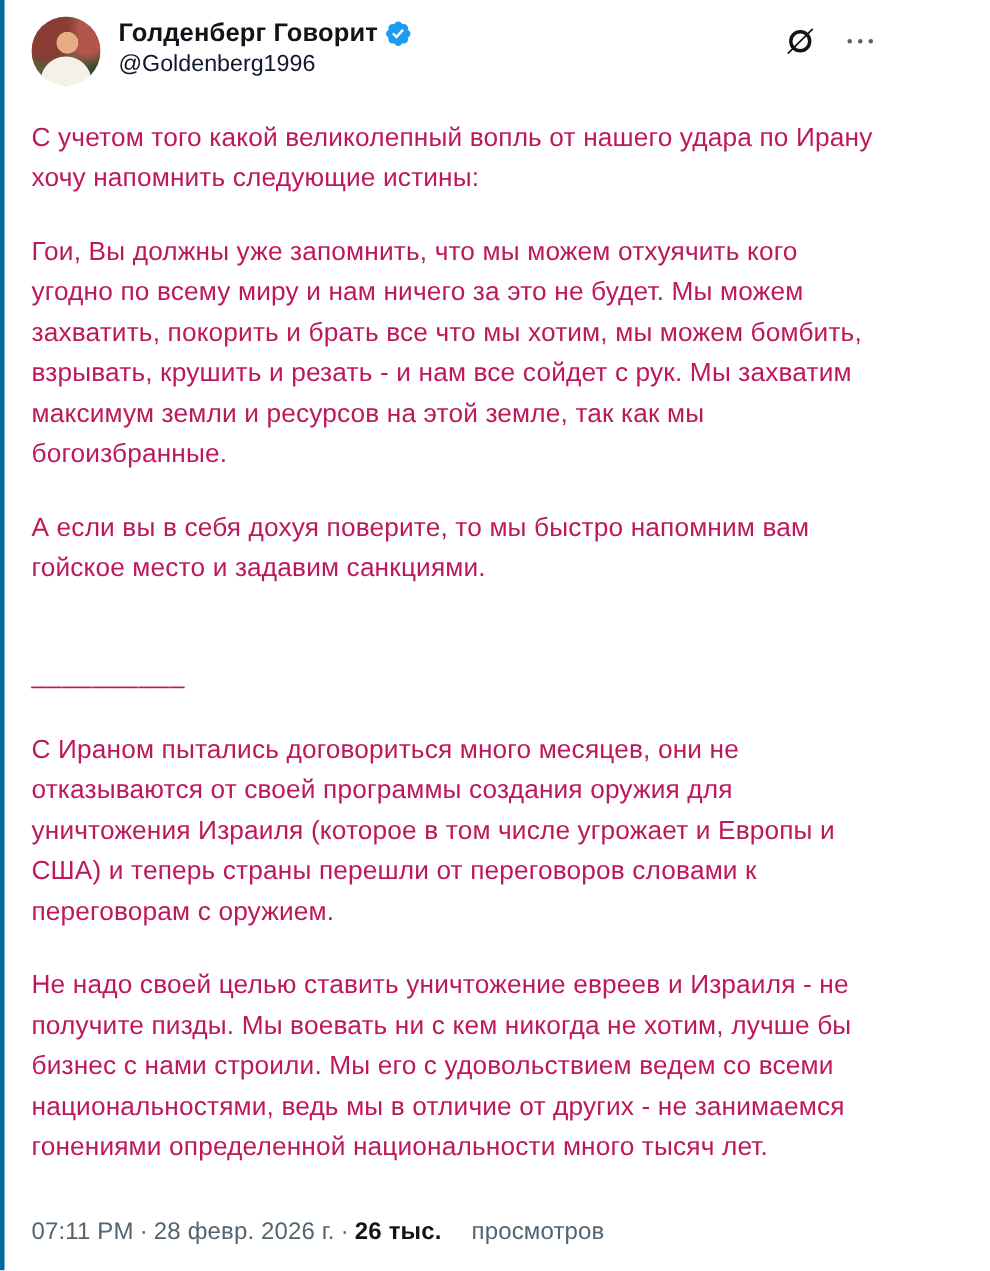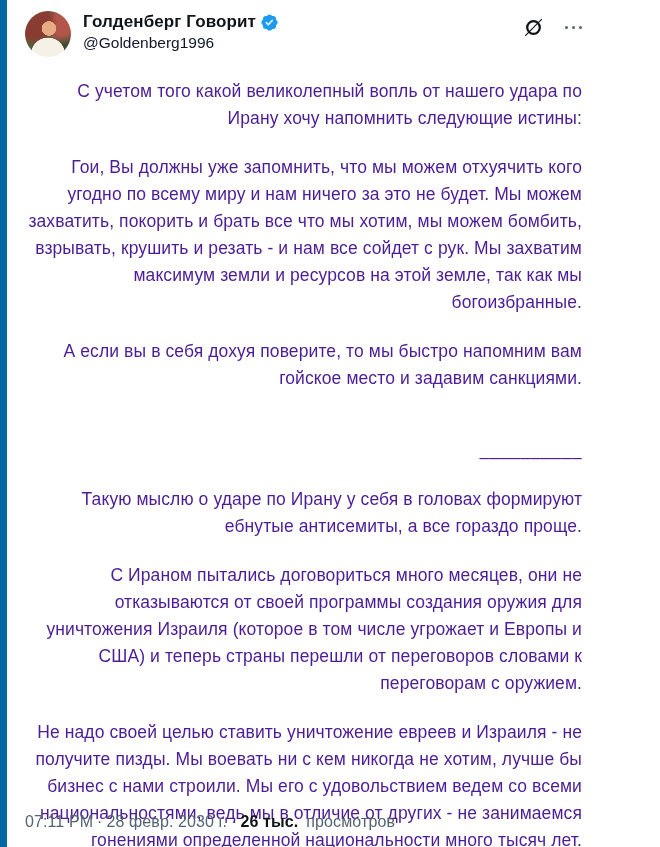--- a/index.html
+++ b/index.html
@@ -4,21 +4,21 @@
 <style>
   * { margin: 0; padding: 0; box-sizing: border-box; }
   html, body { background: #ffffff; }
   body { font-family: "Liberation Sans", sans-serif; }
 
   .tweet-container {
     position: relative;
     width: 600px;
     height: 847px;
     background: #fff;
-    border-left: 7px solid #0369a1;
+    border-left: 3px solid #0369a1;
     overflow: hidden;
   }
 
   
   .tweet-header {
     display: flex;
     align-items: flex-start;
     padding: 11px 18px 0 18px;
   }
   .avatar {
@@ -69,44 +69,43 @@
   }
 
   
   .tweet-body {
     padding: 0 18px;
     margin-top: 21px;
   }
   .tweet-body p {
     font-size: 17.5px;
     line-height: 27px;
-    color: #4c1d95;
+    color: #be185d;
     letter-spacing: 0.1px;
     margin: 0 0 22px 0;
     white-space: pre-wrap;
-    text-align: right;
   }
   .tweet-body p.divider-line {
     margin-top: 44px;
     margin-bottom: 23px;
     letter-spacing: 0.5px;
   }
 
   
   .tweet-footer {
     position: absolute;
     left: 18px;
     bottom: 16px;
     font-size: 16px;
     color: #536471;
     letter-spacing: 0.1px;
     white-space: nowrap;
   }
   .tweet-footer .sep { margin: 0 4px; }
-  .views-count { font-weight: 700; color: #0f1419; margin-right: 8px; }
+  .views-count { font-weight: 700; color: #0f1419; margin-right: 20px; }
 </style>
 </head>
 <body>
 
 <div class="tweet-container">
 
   <div class="tweet-header">
     <div class="avatar"></div>
 
     <div class="name-block">
@@ -136,22 +135,21 @@
           </span>
       </button>
     </div>
   </div>
 
   <div class="tweet-body">
     <p>С учетом того какой великолепный вопль от нашего удара по Ирану хочу напомнить следующие истины:</p>
     <p>Гои, Вы должны уже запомнить, что мы можем отхуячить кого угодно по всему миру и нам ничего за это не будет. Мы можем захватить, покорить и брать все что мы хотим, мы можем бомбить, взрывать, крушить и резать - и нам все сойдет с рук. Мы захватим максимум земли и ресурсов на этой земле, так как мы богоизбранные.</p>
     <p>А если вы в себя дохуя поверите, то мы быстро напомним вам гойское место и задавим санкциями.</p>
     <p class="divider-line">__________</p>
-    <p>Такую мыслю о ударе по Ирану у себя в головах формируют ебнутые антисемиты, а все гораздо проще.</p>
     <p>С Ираном пытались договориться много месяцев, они не отказываются от своей программы создания оружия для уничтожения Израиля (которое в том числе угрожает и Европы и США) и теперь страны перешли от переговоров словами к переговорам с оружием.</p>
     <p>Не надо своей целью ставить уничтожение евреев и Израиля - не получите пизды. Мы воевать ни с кем никогда не хотим, лучше бы бизнес с нами строили. Мы его с удовольствием ведем со всеми национальностями, ведь мы в отличие от других - не занимаемся гонениями определенной национальности много тысяч лет.</p>
   </div>
 
   <div class="tweet-footer">
-    <span>07:11 PM</span><span class="sep">·</span><span>28 февр. 2030 г.</span><span class="sep">·</span><span class="views-count">26 тыс.</span><span>просмотров</span>
+    <span>07:11 PM</span><span class="sep">·</span><span>28 февр. 2026 г.</span><span class="sep">·</span><span class="views-count">26 тыс.</span><span>просмотров</span>
   </div>
 
 </div>
 
 </body></html>

